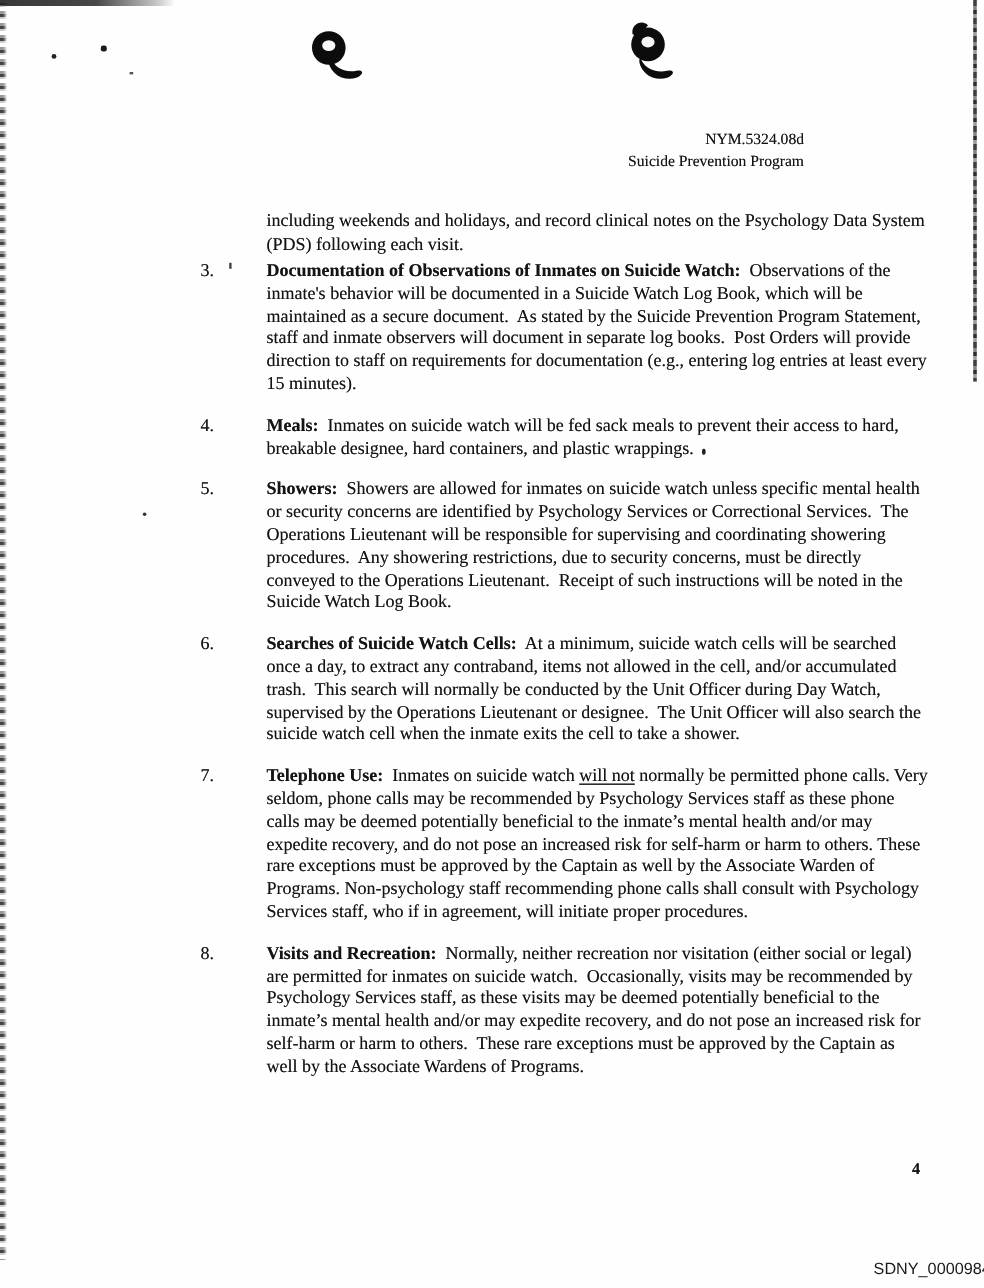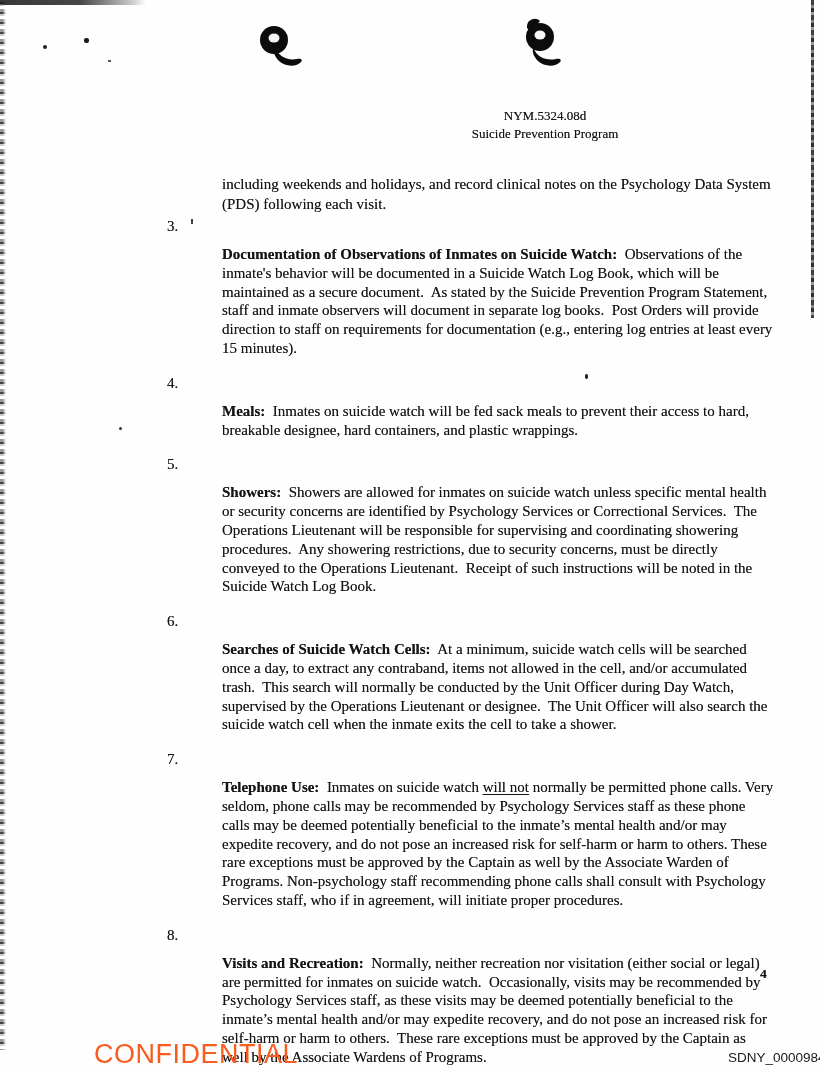--- a/index.html
+++ b/index.html
@@ -8,35 +8,35 @@
     position:relative;
     width:820px; height:1073px;
     background:#fefefe;
     overflow:hidden;
     font-family:"Liberation Serif","DejaVu Serif",serif;
     color:#141414;
   }
   
   .doc-header {
     position:absolute; top:107px; left:420px; width:250px;
-    text-align:center; font-size:13px; line-height:18px;
+    text-align:right; font-size:13px; line-height:18px;
     text-shadow:0 0 .4px rgba(0,0,0,.55);
   }
   .intro {
     position:absolute; top:175px; left:222px; width:552px;
     font-size:15px; line-height:19.5px; white-space:pre-wrap;
     text-shadow:0 0 .4px rgba(0,0,0,.55);
   }
   .items {
     position:absolute; top:217px; left:167px; width:607px;
     text-shadow:0 0 .4px rgba(0,0,0,.55);
   }
   .item { display:flex; margin-bottom:16px; }
   .item .num { flex:0 0 55px; font-size:15px; line-height:18.8px; }
-  .item .body { flex:1; font-size:15px; line-height:18.8px; white-space:pre-wrap;margin-top:28px; }
+  .item .body { flex:1; font-size:15px; line-height:18.8px; white-space:pre-wrap; }
   .item .heading { font-weight:bold; }
   .item u { text-underline-offset:2px; }
   .page-number {
     position:absolute; top:966px; left:760px;
     font-size:13.5px; font-weight:bold;
     text-shadow:0 0 .4px rgba(0,0,0,.55);
   }
   .watermark {
     position:absolute; top:1039px; left:94px;
     font-family:"Liberation Sans","DejaVu Sans",sans-serif;
@@ -140,16 +140,15 @@
       <div class="body"><span class="heading">Telephone Use:</span><span class="segments"><span>  Inmates on suicide watch </span><u>will not</u><span> normally be permitted phone calls. Very seldom, phone calls may be recommended by Psychology Services staff as these phone calls may be deemed potentially beneficial to the inmate’s mental health and/or may expedite recovery, and do not pose an increased risk for self-harm or harm to others. These rare exceptions must be approved by the Captain as well by the Associate Warden of Programs. Non-psychology staff recommending phone calls shall consult with Psychology Services staff, who if in agreement, will initiate proper procedures.</span></span></div>
     </div>
 
     <div class="item">
       <div class="num">8.</div>
       <div class="body"><span class="heading">Visits and Recreation:</span><span class="segments"><span>  Normally, neither recreation nor visitation (either social or legal) are permitted for inmates on suicide watch.  Occasionally, visits may be recommended by Psychology Services staff, as these visits may be deemed potentially beneficial to the inmate’s mental health and/or may expedite recovery, and do not pose an increased risk for self-harm or harm to others.  These rare exceptions must be approved by the Captain as well by the Associate Wardens of Programs.</span></span></div>
     </div>
   </div>
 
   <div class="page-number">4</div>
-  <div class="watermark" style="color: rgb(248, 92, 30);">CONFIDENTIAL</div>
   <div class="bates">SDNY_00009845</div>
 
 </div>
 
 </body></html>

